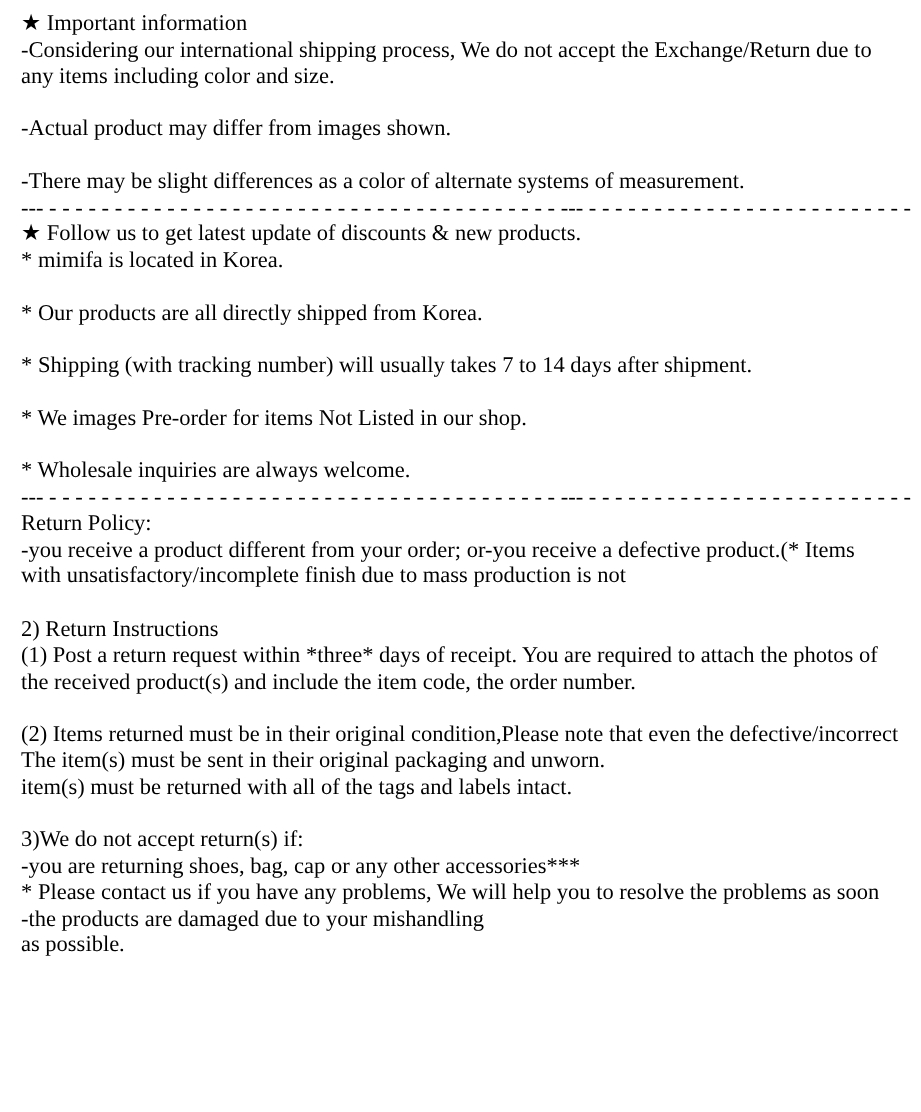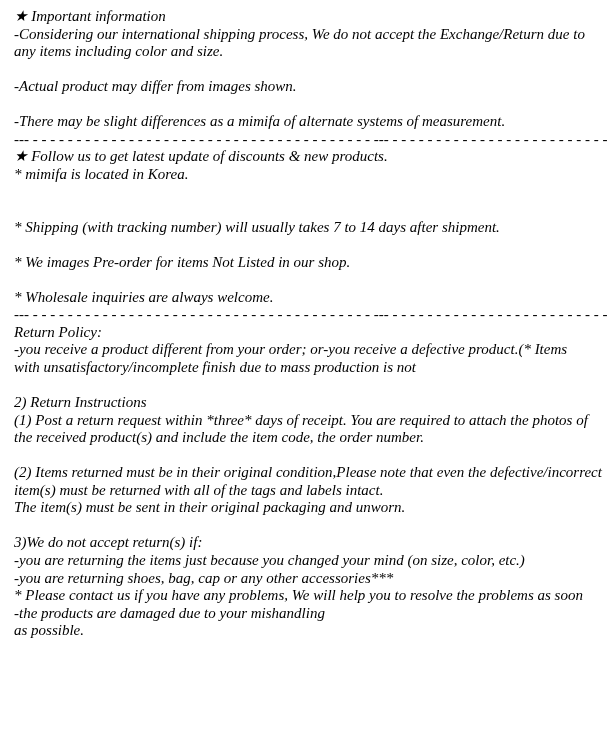--- a/index.html
+++ b/index.html
@@ -6,21 +6,20 @@
     margin: 0;
     padding: 0;
     background: #ffffff;
   }
   .page {
     width: 614px;
     height: 652px;
     background: #ffffff;
     overflow: hidden;
     box-sizing: border-box;
-    font-style: italic;
   }
   .doc {
     padding: 8px 4px 0 14px;
     font-family: "Liberation Serif", "DejaVu Serif", serif;
     font-size: 15px;
     line-height: 17.55px;
     color: #000000;
   }
   .line {
     min-height: 17.55px;
@@ -32,46 +31,46 @@
 <body>
 
 <div class="page">
   <div class="doc">
     <div class="line">★ Important information</div>
     <div class="line">-Considering our international shipping process, We do not accept the Exchange/Return due to</div>
     <div class="line">any items including color and size.</div>
     <div class="line"></div>
     <div class="line">-Actual product may differ from images shown.</div>
     <div class="line"></div>
-    <div class="line">-There may be slight differences as a mimifa of alternate systems of measurement.</div>
+    <div class="line">-There may be slight differences as a color of alternate systems of measurement.</div>
     <div class="line">--- - - - - - - - - - - - - - - - - - - - - - - - - - - - - - - - - - - - - - - - --- - - - - - - - - - - - - - - - - - - - - - - - - - - </div>
     <div class="line">★ Follow us to get latest update of discounts &amp; new products.</div>
     <div class="line">* mimifa is located in Korea.</div>
     <div class="line"></div>
+    <div class="line">* Our products are all directly shipped from Korea.</div>
     <div class="line"></div>
     <div class="line">* Shipping (with tracking number) will usually takes 7 to 14 days after shipment.</div>
     <div class="line"></div>
     <div class="line">* We images Pre-order for items Not Listed in our shop.</div>
     <div class="line"></div>
     <div class="line">* Wholesale inquiries are always welcome.</div>
     <div class="line">--- - - - - - - - - - - - - - - - - - - - - - - - - - - - - - - - - - - - - - - - --- - - - - - - - - - - - - - - - - - - - - - - - - - - </div>
     <div class="line">Return Policy:</div>
     <div class="line">-you receive a product different from your order; or-you receive a defective product.(* Items</div>
     <div class="line">with unsatisfactory/incomplete finish due to mass production is not</div>
     <div class="line"></div>
     <div class="line">2) Return Instructions</div>
     <div class="line">(1) Post a return request within *three* days of receipt. You are required to attach the photos of</div>
     <div class="line">the received product(s) and include the item code, the order number.</div>
     <div class="line"></div>
     <div class="line">(2) Items returned must be in their original condition,Please note that even the defective/incorrect</div>
+    <div class="line">The item(s) must be sent in their original packaging and unworn.</div>
     <div class="line">item(s) must be returned with all of the tags and labels intact.</div>
-    <div class="line">The item(s) must be sent in their original packaging and unworn.</div>
     <div class="line"></div>
     <div class="line">3)We do not accept return(s) if:</div>
-    <div class="line">-you are returning the items just because you changed your mind (on size, color, etc.)</div>
     <div class="line">-you are returning shoes, bag, cap or any other accessories***</div>
     <div class="line">* Please contact us if you have any problems, We will help you to resolve the problems as soon</div>
     <div class="line">-the products are damaged due to your mishandling</div>
     <div class="line">as possible.</div>
     <div class="line"></div>
     <div class="line">Thank you !</div>
   </div>
 </div>
 
 </body></html>

